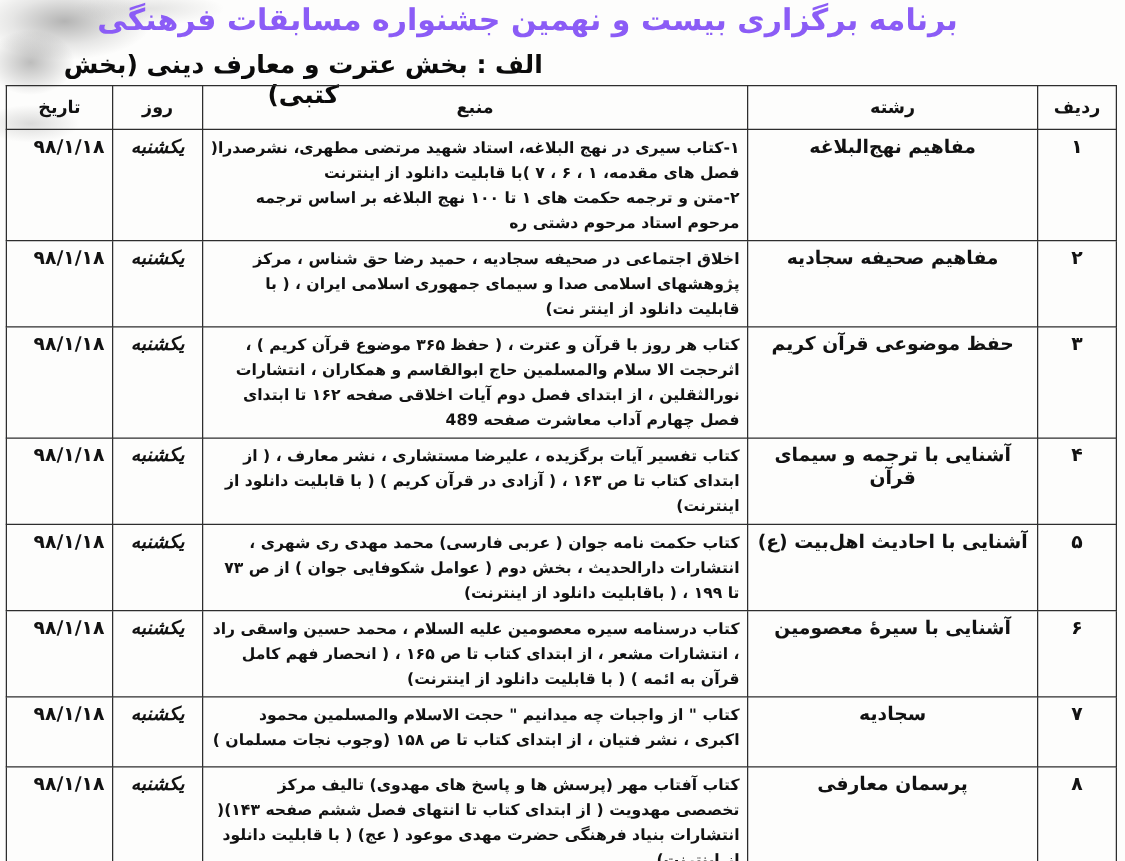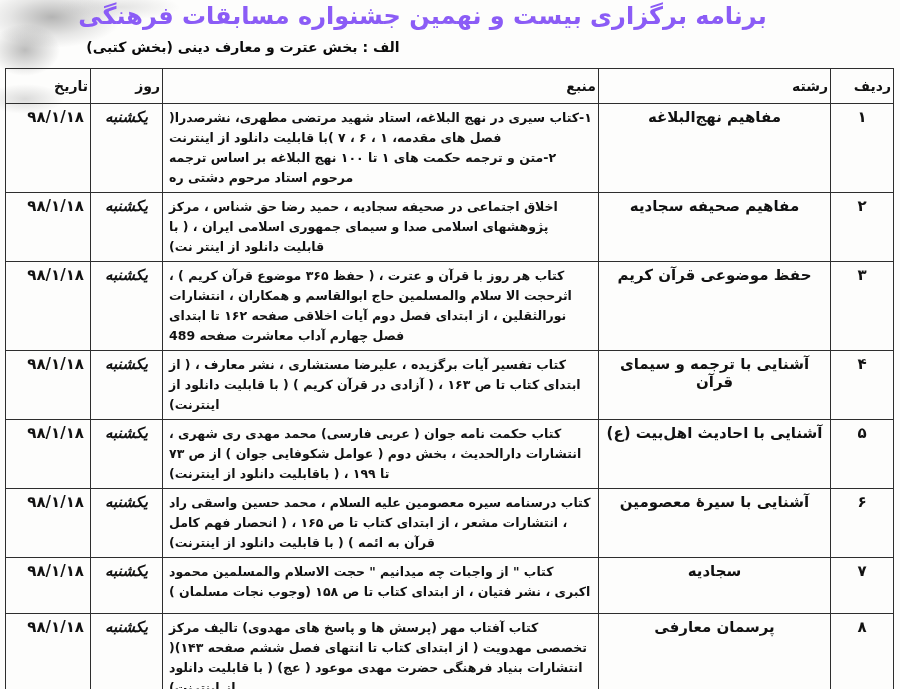--- a/index.html
+++ b/index.html
@@ -26,52 +26,52 @@
     position:absolute;left:75px;top:2px;width:695px;
     text-align:center;
     font-size:24px;font-weight:bold;
     direction:rtl;
     letter-spacing:0;
     color:#8b5cf6;
   }
   .doc-subtitle{
     position:absolute;left:28px;top:39px;width:430px;
     text-align:center;
-    font-size:14px;font-weight:bold;
+    font-size:20px;font-weight:bold;
     direction:rtl;
     color:#0b0b0b;
   }
 
   table.main{
     position:absolute;left:5px;top:68px;
     width:888px;
     border-collapse:collapse;
     table-layout:fixed;
     direction:rtl;
   }
   table.main td,table.main th{
     border:1px solid #2e2e2e;
     vertical-align:top;
     padding:4px 6px;
     overflow:hidden;
   }
   table.main th{
     vertical-align:middle;
     font-size:14px;font-weight:bold;
-    text-align:right;
+    text-align:center;
     padding:2px;
   }
   td.rowno{
     text-align:center;font-size:15px;font-weight:bold;padding-top:10px;
   }
   td.field{
     text-align:center;font-size:15px;font-weight:700;padding-top:9px;
   }
   td.source{
-    text-align:left;font-size:12.5px;font-weight:bold;
+    text-align:right;font-size:12.5px;font-weight:bold;
     line-height:20px;
     white-space:pre-line;
     padding:5px 10px 2px 8px;
   }
   td.day{
     text-align:center;font-size:15px;font-weight:bold;padding-top:9px;font-style:italic;
   }
   td.date{
     text-align:right;font-size:15px;font-weight:bold;padding-top:9px;
     direction:ltr;

